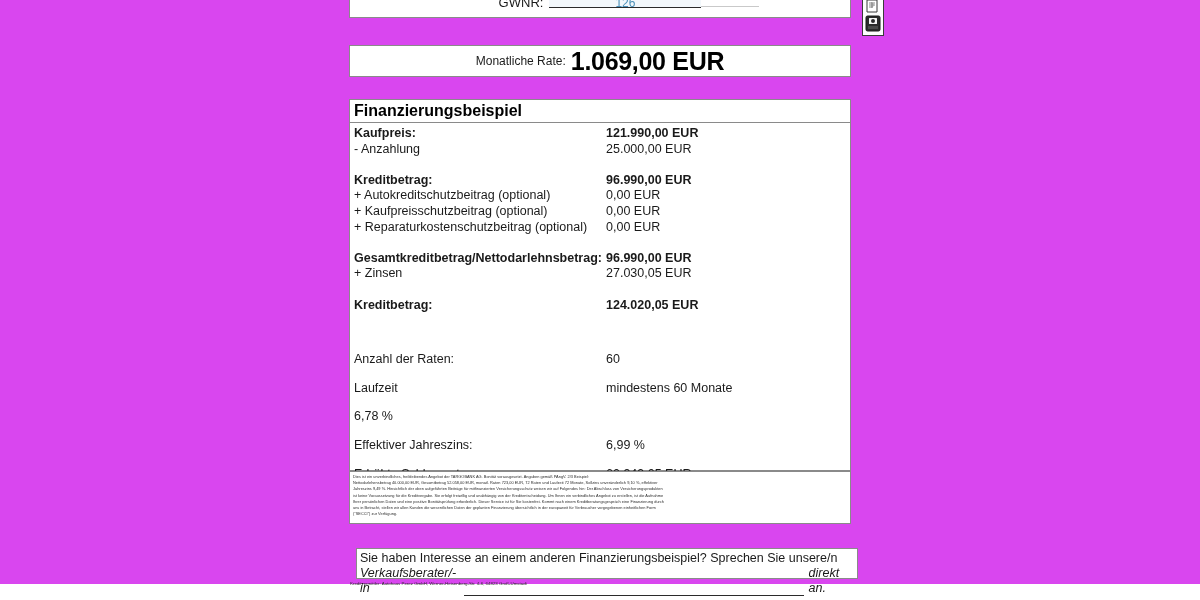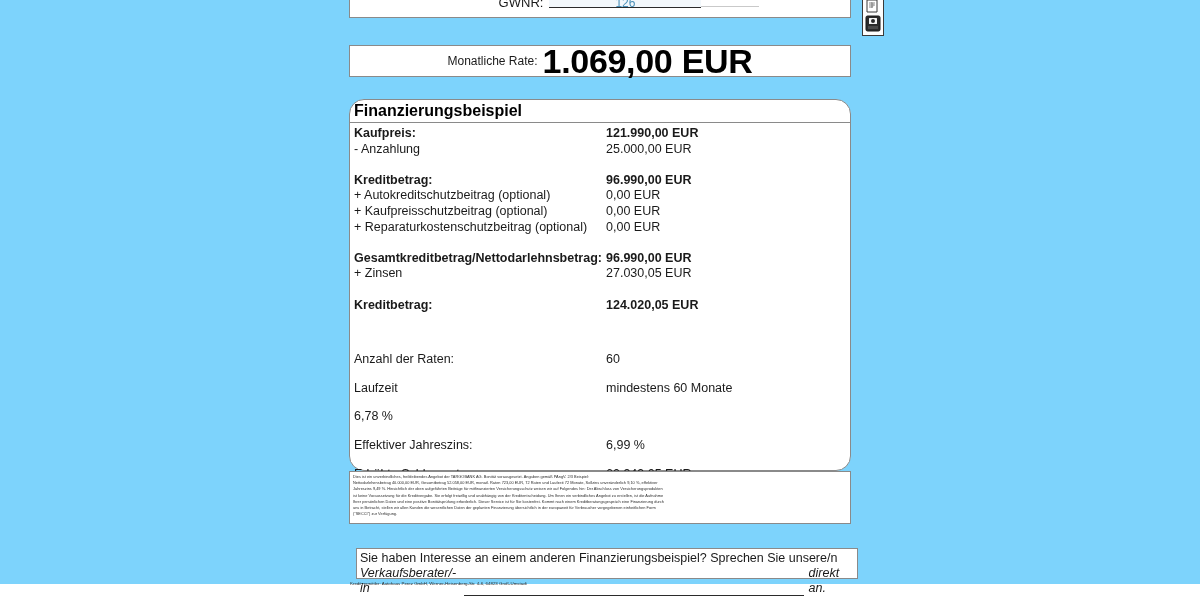--- a/index.html
+++ b/index.html
@@ -6,21 +6,21 @@
   html, body {
     margin: 0; padding: 0;
     width: 1200px; height: 600px;
     background: #ffffff;
     font-family: "Liberation Sans", sans-serif;
     overflow: hidden;
   }
   #page {
     position: relative;
     width: 1200px; height: 584px;
-    background: #7dd3fc;
+    background: #d946ef;
   }
 
   
   .box {
     position: absolute;
     border: 1px solid #8a8a8a;
     background: #ffffff;
   }
 
   
@@ -66,31 +66,30 @@
   #rate-box {
     left: 349px; top: 45px; width: 502px; height: 32px;
     display: flex; align-items: center; justify-content: center;
   }
   #rate-label {
     font-size: 12px;
     color: #1a1a1a;
     margin-right: 5px;
   }
   #rate-value {
-    font-size: 34px;
+    font-size: 25px;
     font-weight: bold;
     color: #000000;
     letter-spacing: -0.3px;
   }
 
   
   #fin-box {
     left: 349px; top: 99px; width: 502px; height: 372px;
     padding: 0;
-    border-radius: 15px;
   }
   #fin-title {
     font-size: 16px;
     font-weight: bold;
     color: #000;
     padding: 2px 0 2px 4px;
     border-bottom: 1px solid #8a8a8a;
     line-height: 18px;
   }
   #fin-rows { padding: 3px 0 0 4px; }

